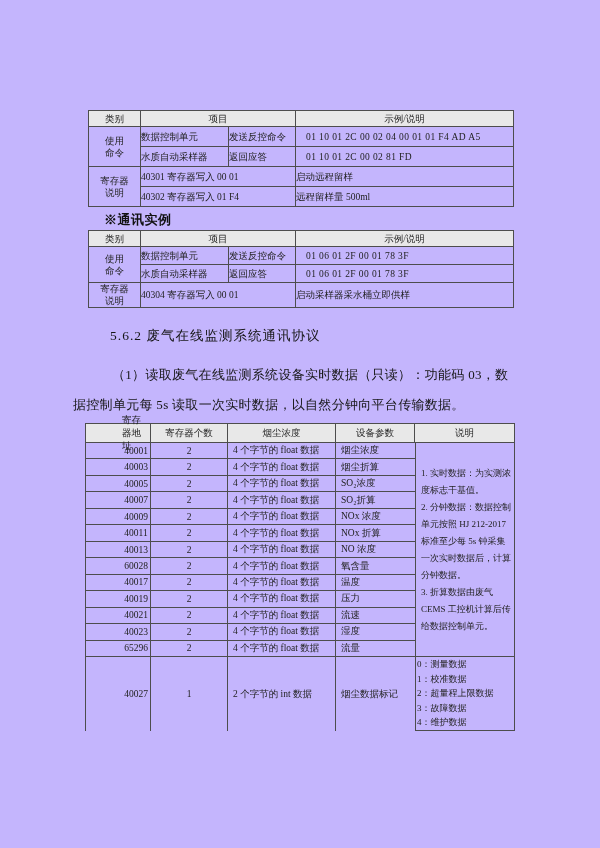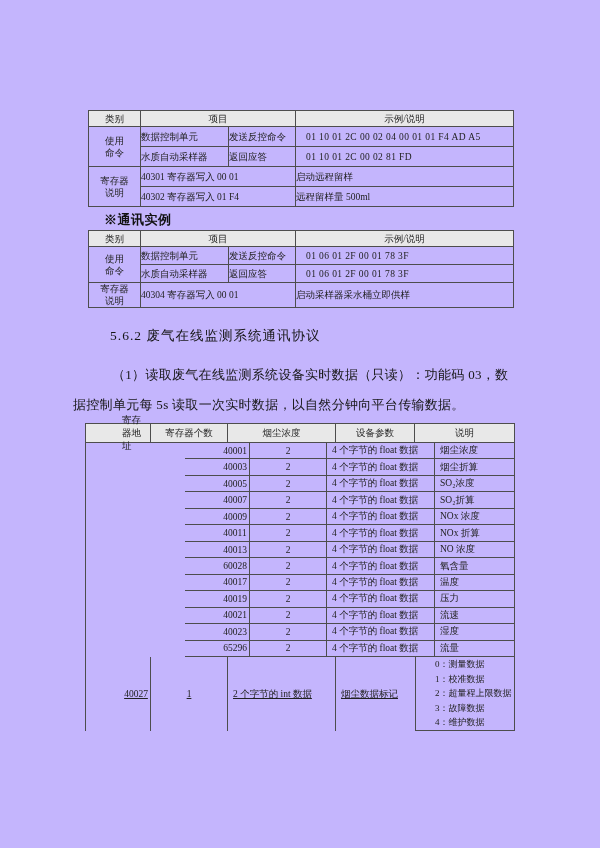--- a/index.html
+++ b/index.html
@@ -68,25 +68,25 @@
   .bt-cell.lft { padding-left:5px; }
   .bt-row .bt-cell, .bt-flagrow .bt-cell { border-right:1px solid #4d4d4d; }
   .bt-row .w4, .bt-flagrow .w4 { border-right:none; }
 
   .bt-notes {
     width:99px; border-left:1px solid #4d4d4d; border-bottom:1px solid #4d4d4d;
     display:flex; flex-direction:column; justify-content:center;
     padding:2px 3px 2px 5px; font-size:9px; line-height:17px; color:#222;
   }
   .bt-flagrow { height:74px; }
-  .bt-flagrow .bt-cell { height:74px;text-decoration:underline; }
+  .bt-flagrow .bt-cell { height:74px; }
   .bt-flags {
     width:99px; border-left:1px solid #4d4d4d; border-bottom:1px solid #4d4d4d;
     display:flex; flex-direction:column; justify-content:center;
-    padding-left:19px; font-size:9px; line-height:14.6px; color:#222;
+    padding-left:1px; font-size:9px; line-height:14.6px; color:#222;
   }
 
   
   .page-number {
     position:absolute; left:0; top:768px; width:100%;
     text-align:center; font-size:10.5px; font-weight:bold; color:#222;
   }
 </style>
 </head>
 <body>
@@ -270,20 +270,28 @@
             <div class="bt-cell lft w4">湿度</div>
           </div>
 
           <div class="bt-row">
             <div class="bt-cell ctr w1">65296</div>
             <div class="bt-cell ctr w2">2</div>
             <div class="bt-cell lft w3">4 个字节的 float 数据</div>
             <div class="bt-cell lft w4">流量</div>
           </div>
         </div>
+      <div class="bt-notes">
+
+          <div class="note">1. 实时数据：为实测浓度标志干基值。</div>
+
+          <div class="note">2. 分钟数据：数据控制单元按照 HJ 212-2017 标准至少每 5s 钟采集一次实时数据后，计算分钟数据。</div>
+
+          <div class="note">3. 折算数据由废气 CEMS 工控机计算后传给数据控制单元。</div>
+        </div>
     </div>
     <div class="bt-flagrow">
       <div class="bt-cell ctr w1">40027</div>
       <div class="bt-cell ctr w2">1</div>
       <div class="bt-cell lft w3">2 个字节的 int 数据</div>
       <div class="bt-cell lft w4">烟尘数据标记</div>
       <div class="bt-flags">
 
           <div class="flag">0：测量数据</div>
 

